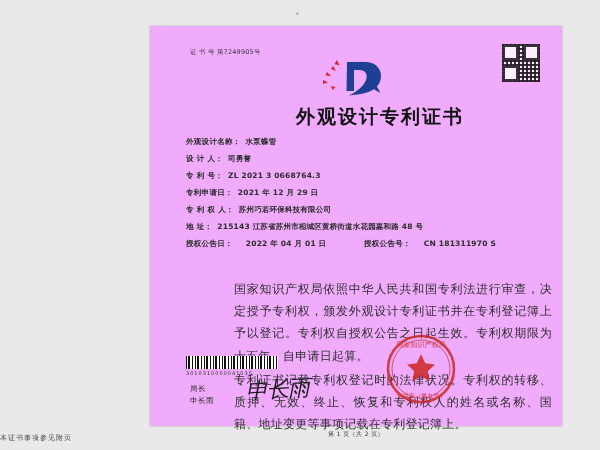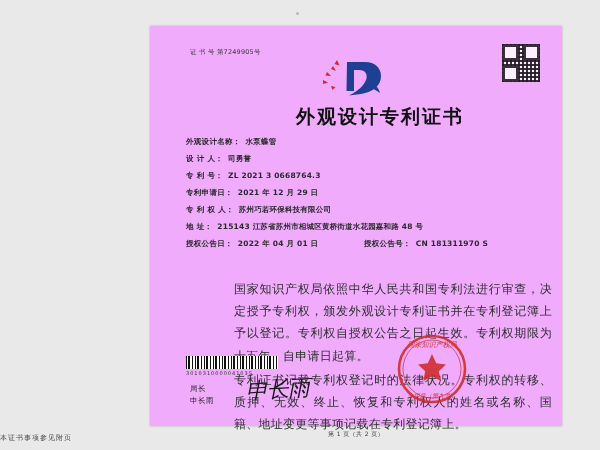--- a/index.html
+++ b/index.html
@@ -120,20 +120,21 @@
     letter-spacing: 0.3px;
   }
   .row .val {
     flex: 1 1 auto;
     padding-left: 5px;
     letter-spacing: 0.2px;
   }
   .row.two .cell {
     display: flex;
     align-items: baseline;
+    gap: 8px;
   }
   .row.two .cell:first-child { width: 178px; }
   
   .para {
     position: absolute;
     left: 50px;
     top: 252px;
     width: 318px;
     font-size: 12px;
     line-height: 1.85;
@@ -159,25 +160,24 @@
     position: absolute;
     left: 36px;
     top: 344px;
     font-size: 5px;
     color: #333;
     letter-spacing: 1px;
   }
   
   .seal {
     position: absolute;
-    left: 245px;
+    left: 234px;
     top: 306px;
     width: 74px;
     height: 74px;
-    font-style: italic;
   }
   
   .sig-label {
     position: absolute;
     left: 40px;
     top: 358px;
     font-size: 7.5px;
     color: #2b2b2b;
     letter-spacing: 0.5px;
     text-align: center;

